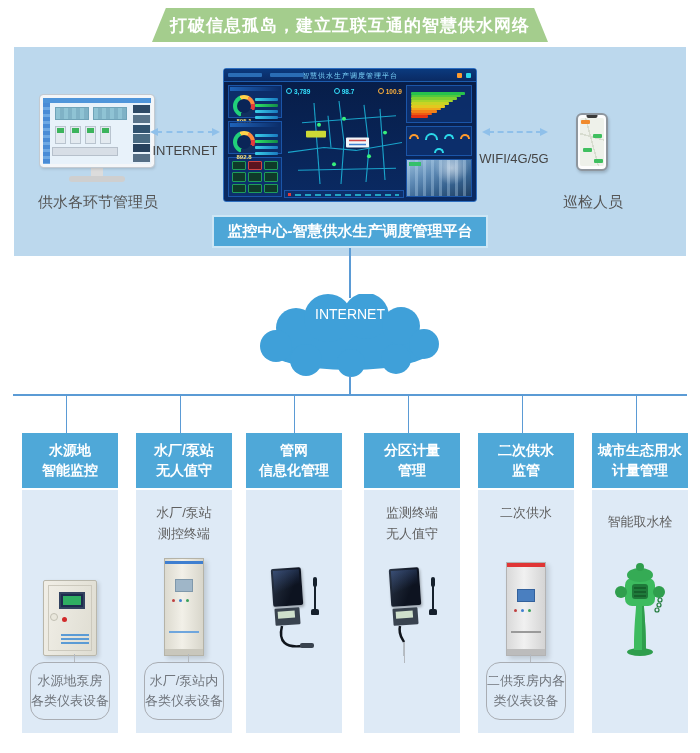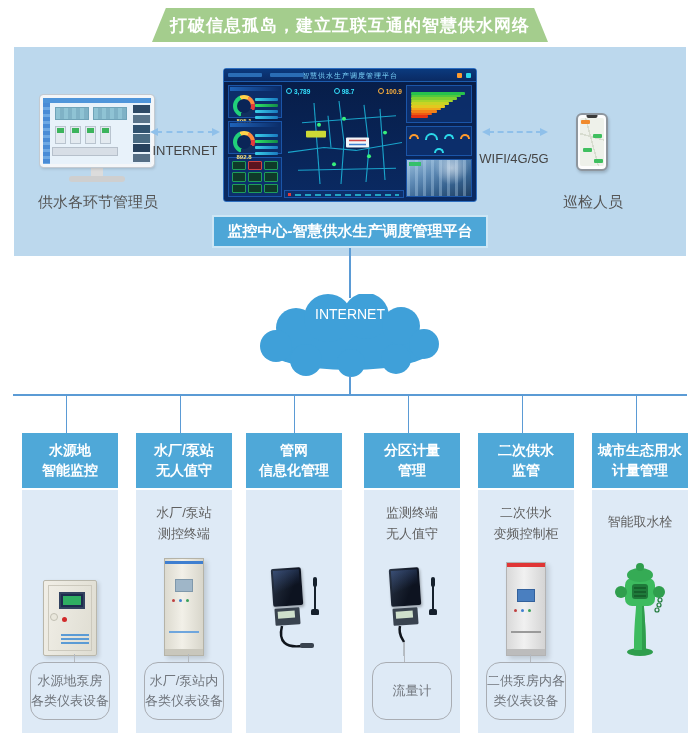--- a/index.html
+++ b/index.html
@@ -486,36 +486,31 @@
               <i></i>
             </div>
           <div class="rtu-ant"></div>
           <svg class="rtu-cable" width="72" height="92">
             <path d="M24,62 C22,70 26,74 28,78" stroke="#10151c" stroke-width="2.5" fill="none"></path>
             <line x1="28" y1="78" x2="28" y2="92" stroke="#9aa0a6" stroke-width="1.2"></line>
           </svg>
         </div>
       </div>
       <div class="wirev" style="left:40px; top:152px; height:21px"></div>
-      <div class="col-box">
-        <span>流量计</span>
-        <span></span>
-      </div>
     </div>
   </div>
 
   <div class="col" style="left:470px">
     <div class="col-header">
       <span>二次供水</span>
       <span>监管</span>
     </div>
     <div class="col-body">
       <div class="col-sub">
         <span>二次供水</span>
-        <span>变频控制柜</span>
       </div>
       <div class="device-wrap">
         <div class="dev-cab red">
           <div class="top-strip"></div>
           <div class="cab-screen"></div>
           <div class="cab-dots" style="top:46px">
               <i></i>
               <i></i>
               <i></i>
             </div>

